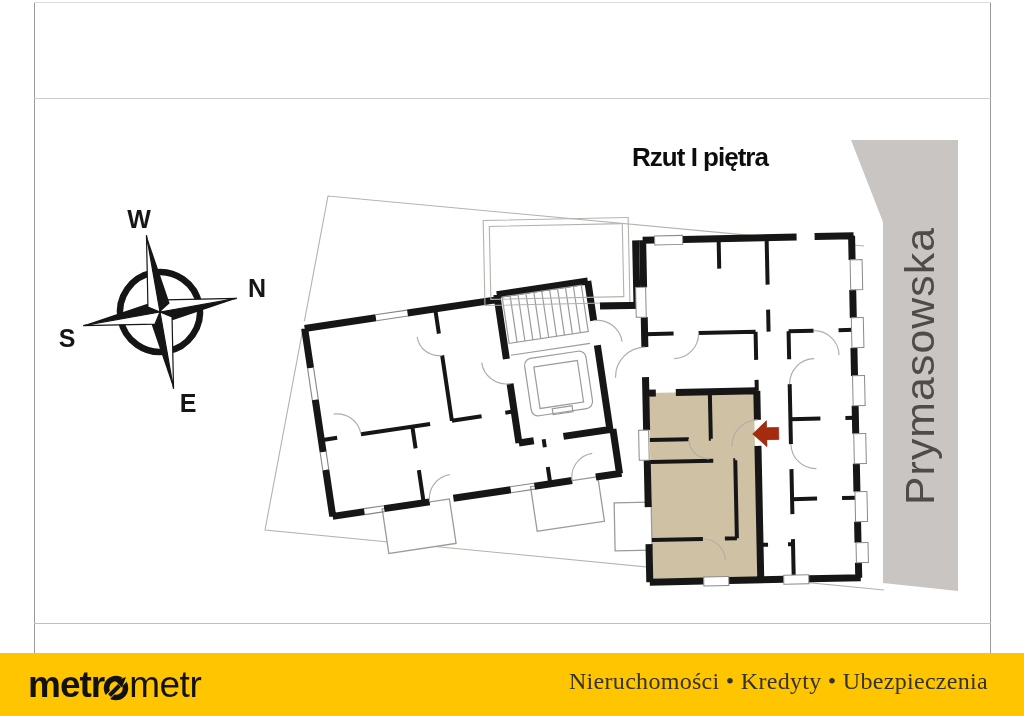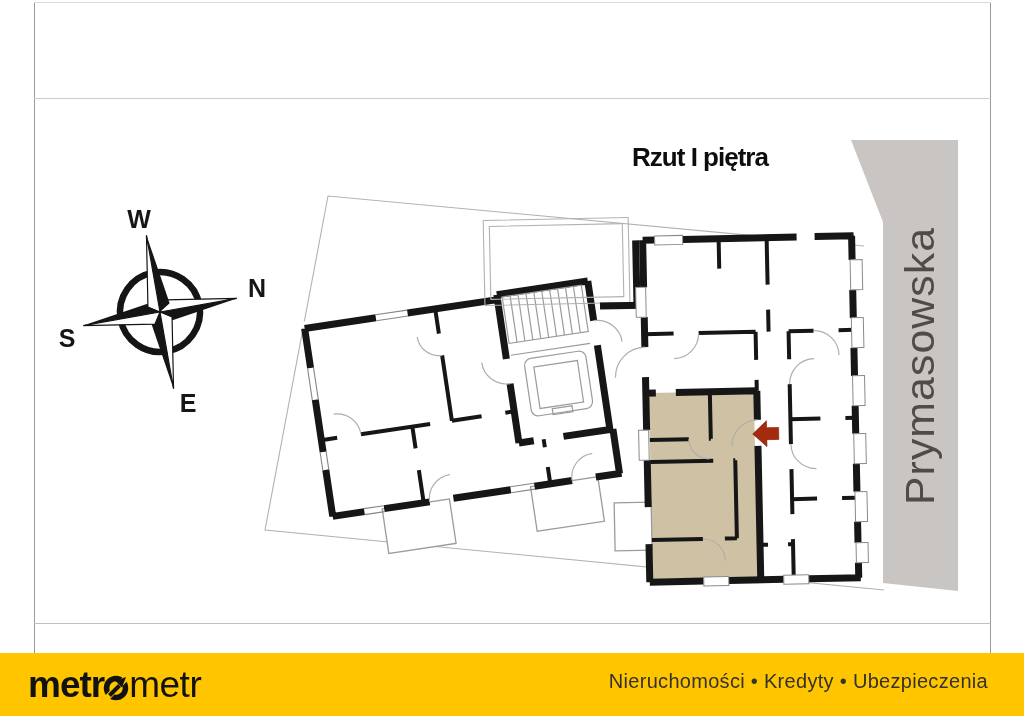--- a/index.html
+++ b/index.html
@@ -34,21 +34,21 @@
   .planSvg{position:absolute;left:0;top:0}
 
   
   .footer{position:absolute;left:0;top:653px;width:1024px;height:63px;background:var(--yellow)}
   .logo{position:absolute;left:28px;top:0;height:63px;display:flex;align-items:center;color:#121212}
   .logo .b{font-size:37px;font-weight:700;letter-spacing:-1px}
   .logo .l{font-size:37px;font-weight:400;letter-spacing:-0.5px}
   .logo svg{display:block;margin:4px -1px 0 -1px}
   .tagline{
     position:absolute;right:36px;top:0;height:57px;display:flex;align-items:center;
-    font-size:20px;color:var(--tagline);letter-spacing:.3px;white-space:nowrap;
+    font-size:24px;color:var(--tagline);letter-spacing:.3px;white-space:nowrap;font-family:Liberation Serif, serif;
   }
 
   
   .wall7{stroke:var(--wall);stroke-width:7;fill:none;stroke-linecap:butt}
   .wall4{stroke:var(--wall);stroke-width:4;fill:none;stroke-linecap:butt}
   .thin{stroke:var(--thin);stroke-width:1.2;fill:none}
   .thin2{stroke:#b5b2ae;stroke-width:1.1;fill:none}
   .arc{stroke:#b0aeab;stroke-width:1.2;fill:none}
   .win{stroke:#868686;stroke-width:1.1;fill:none}
   .winr{fill:#ffffff;stroke:#8a8a8a;stroke-width:1}

